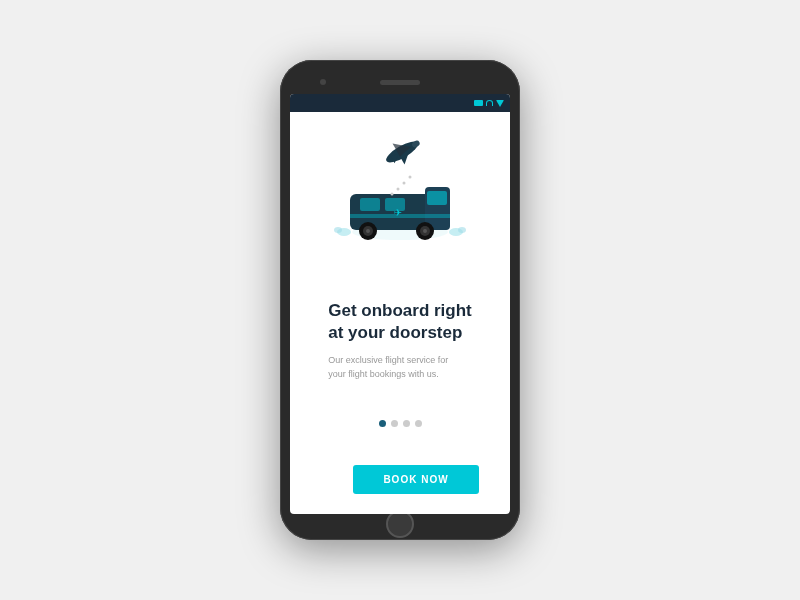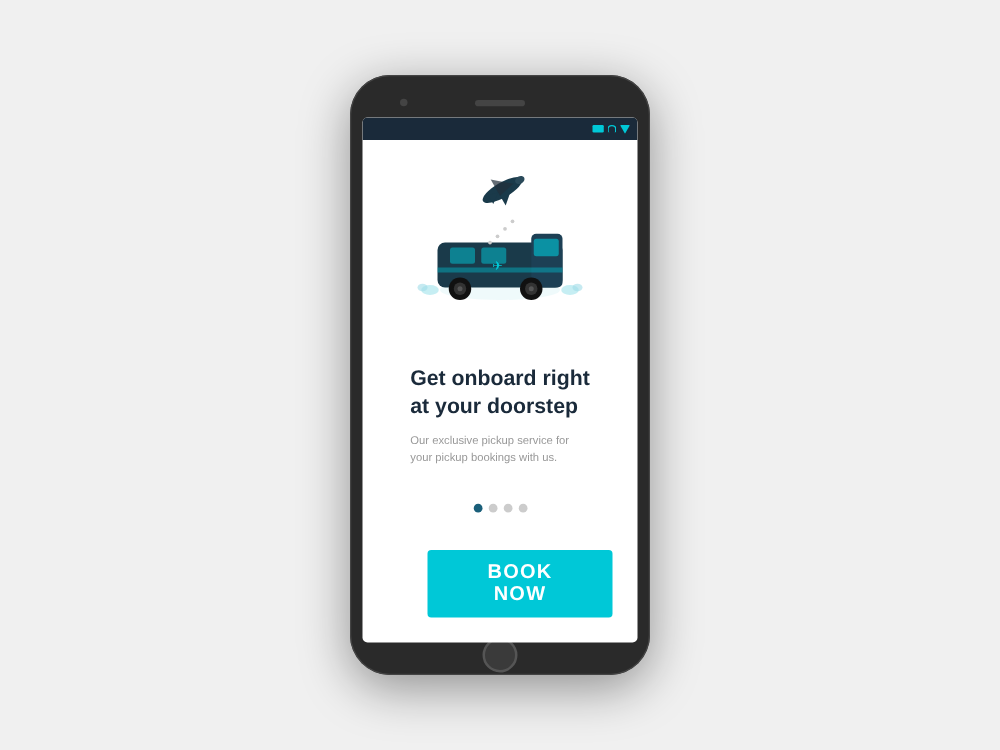--- a/index.html
+++ b/index.html
@@ -133,21 +133,21 @@
     .dot.active {
       background: #1a5f7a;
     }
 
     .book-btn {
       background: #00c8d7;
       color: #fff;
       border: none;
       padding: 9px 30px;
       border-radius: 3px;
-      font-size: 16px;
+      font-size: 10px;
       font-weight: 700;
       letter-spacing: 1px;
       cursor: pointer;
       margin-left: 32px;
     }
 
     
     .illustration svg {
       width: 140px;
       height: 130px;
@@ -230,21 +230,21 @@
 
           <circle cx="80" cy="45" r="1.5" fill="#ccc"></circle>
           <circle cx="74" cy="51" r="1.5" fill="#ccc"></circle>
           <circle cx="68" cy="57" r="1.5" fill="#ccc"></circle>
           <circle cx="62" cy="62" r="1.5" fill="#ccc"></circle>
         </svg>
       </div>
 
       <div class="text-section">
         <div class="main-title">Get onboard right<br>at your doorstep</div>
-        <div class="sub-title">Our exclusive pickup service for your pickup bookings with us.</div>
+        <div class="sub-title">Our exclusive flight service for your flight bookings with us.</div>
       </div>
 
       <div class="dots-section">
         <div class="dot active"></div>
         <div class="dot"></div>
         <div class="dot"></div>
         <div class="dot"></div>
       </div>
 
       <button class="book-btn">BOOK NOW</button>

